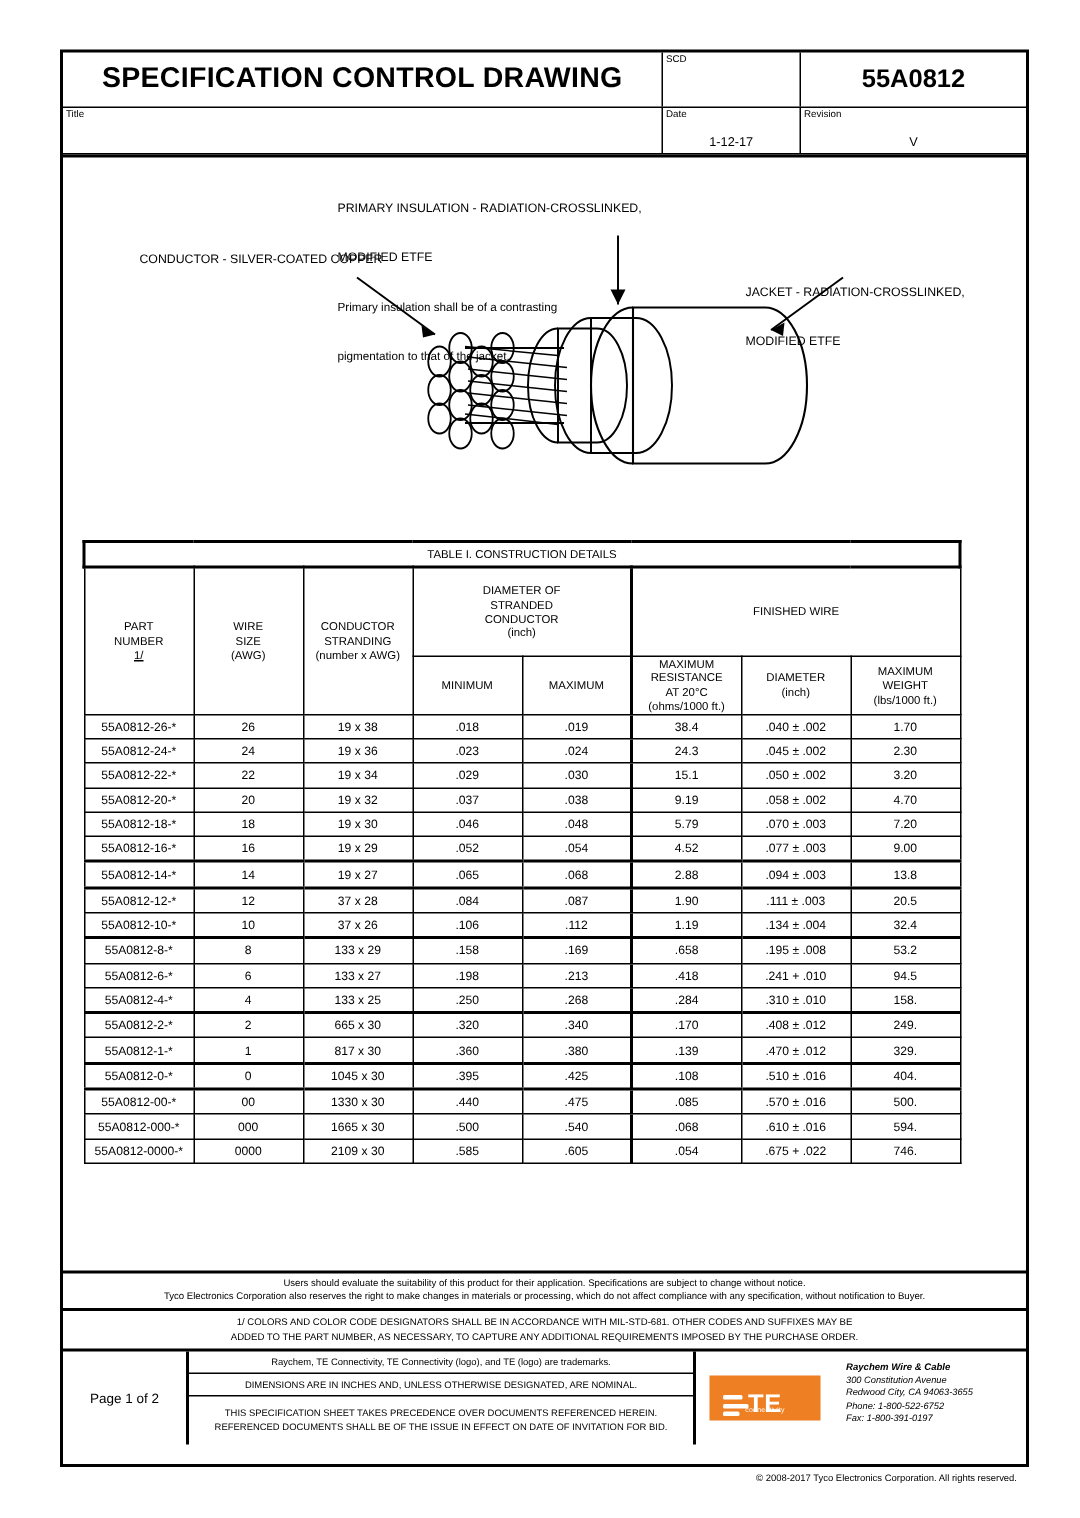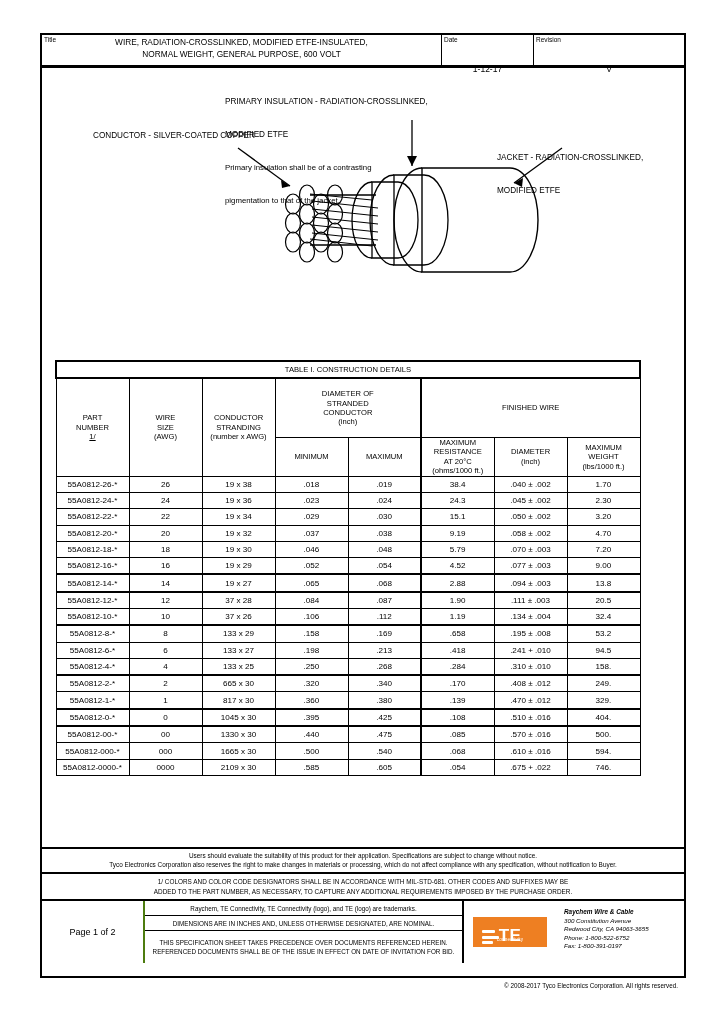--- a/index.html
+++ b/index.html
@@ -108,21 +108,21 @@
   .tb-date .lbl, .tb-rev .lbl {
     position: absolute;
     left: 2px;
     top: 1px;
     font-size: 6.5px;
   }
   .tb-date .val, .tb-rev .val {
     position: absolute;
     left: 0;
     right: 0;
-    top: 29px;
+    top: 17px;
     text-align: center;
     font-size: 8.5px;
   }
   .tb-row3 {
     height: 15px;
     display: flex;
     align-items: center;
     justify-content: center;
     font-size: 8.2px;
   }
@@ -217,26 +217,26 @@
     font-size: 6.4px;
     line-height: 9.5px;
     border-bottom: 2px solid #000;
   }
 
   .footer {
     display: flex;
     height: 62px;
   }
   .f-page {
-    width: 103px;
+    width: 84px;
     display: flex;
     align-items: center;
     justify-content: center;
     font-size: 9px;
-    border-right: 2px solid #4d7c0f;
+    border-right: 2px solid #000000;
     box-sizing: border-box;
   }
   .f-mid {
     flex: 1 1 auto;
     border-right: 2px solid #000;
     display: flex;
     flex-direction: column;
     box-sizing: border-box;
   }
   .f-mid .line {
@@ -316,28 +316,31 @@
     font-size: 6.3px;
   }
 </style>
 </head>
 <body>
 
 <div class="page">
 
   <div class="title-block">
 
+    <div class="tb-row1">
+      <div class="tb-maintitle">SPECIFICATION CONTROL DRAWING</div>
+      <div class="tb-scd">
+        <span class="lbl">SCD</span>
+      </div>
+      <div class="tb-docno">55A0812</div>
+    </div>
 
     <div class="tb-row2">
       <div class="tb-title">
         <span class="lbl">Title</span>
-        <div class="val">
-          <div>WIRE, RADIATION-CROSSLINKED, MODIFIED ETFE-INSULATED,</div>
-          <div>NORMAL WEIGHT, GENERAL PURPOSE, 600 VOLT</div>
-        </div>
       </div>
       <div class="tb-date">
         <span class="lbl">Date</span>
         <span class="val">1-12-17</span>
       </div>
       <div class="tb-rev">
         <span class="lbl">Revision</span>
         <span class="val">V</span>
       </div>
     </div>

